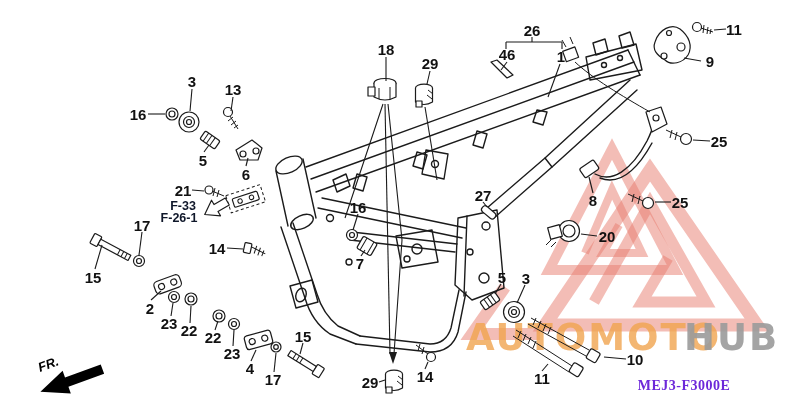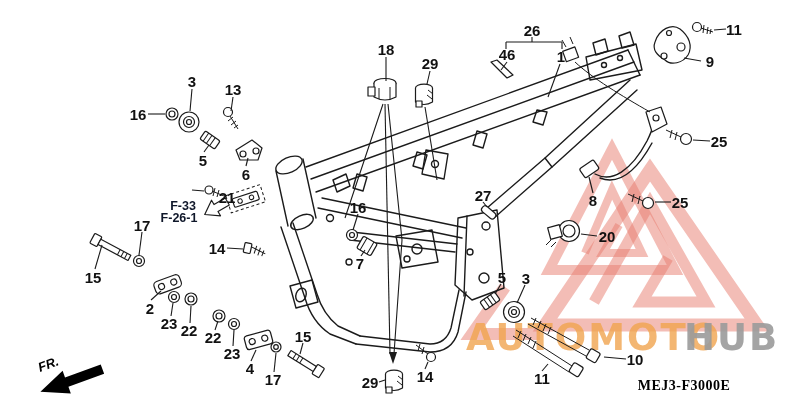--- a/index.html
+++ b/index.html
@@ -5,21 +5,21 @@
   html,body{margin:0;padding:0;background:#fff;}
   .stage{position:relative;width:800px;height:400px;background:#fff;overflow:hidden;
          font-family:"Liberation Sans",sans-serif;}
   .stage svg{position:absolute;left:0;top:0;}
   .labels{position:absolute;left:0;top:0;width:800px;height:348px;pointer-events:none;border-radius:9px;}
   .ref{position:absolute;transform:translate(-50%,-50%);font-weight:bold;font-size:15px;
        color:#111;letter-spacing:0;white-space:nowrap;}
   .fref{position:absolute;transform:translate(-50%,-50%);font-weight:bold;font-size:12.5px;
         color:#0f172a;white-space:nowrap;}
   .code{position:absolute;transform:translate(-50%,-50%);font-family:"Liberation Serif",serif;
-        font-weight:bold;font-size:14px;letter-spacing:.5px;color:#000000;}
+        font-weight:bold;font-size:14px;letter-spacing:.5px;color:#6d28d9;}
   .art{fill:none;stroke:#1b1b1b;stroke-width:1.4;stroke-linejoin:round;stroke-linecap:round;}
   .icon{fill:#fff;stroke:#1b1b1b;stroke-width:1.2;stroke-linejoin:round;}
   .thin{fill:none;stroke:#1b1b1b;stroke-width:1;}
   .lead{fill:none;stroke:#1b1b1b;stroke-width:1.1;}
   .wm{fill:none;stroke-linejoin:miter;stroke-opacity:.5;}
   .wmtxt{font-family:"DejaVu Sans","Liberation Sans",sans-serif;font-weight:bold;
          font-size:37px;letter-spacing:2px;}
 </style>
 </head>
 <body>
@@ -352,21 +352,21 @@
       <span class="ref" style="left: 561px; top: 56px;">1</span>
       <span class="ref" style="left: 734px; top: 29px;">11</span>
       <span class="ref" style="left: 710px; top: 61px;">9</span>
       <span class="ref" style="left: 386px; top: 49px;">18</span>
       <span class="ref" style="left: 430px; top: 63px;">29</span>
       <span class="ref" style="left: 192px; top: 81px;">3</span>
       <span class="ref" style="left: 233px; top: 89px; text-align: center;">13</span>
       <span class="ref" style="left: 138px; top: 114px;">16</span>
       <span class="ref" style="left: 203px; top: 160px;">5</span>
       <span class="ref" style="left: 246px; top: 174px;">6</span>
-      <span class="ref" style="left: 183px; top: 197px; margin-left: 44px;">21</span>
+      <span class="ref" style="left: 183px; top: 190px;">21</span>
       <span class="ref" style="left: 719px; top: 141px;">25</span>
       <span class="ref" style="left: 680px; top: 202px;">25</span>
       <span class="ref" style="left: 593px; top: 200px;">8</span>
       <span class="ref" style="left: 607px; top: 236px;">20</span>
       <span class="ref" style="left: 483px; top: 195px;">27</span>
       <span class="ref" style="left: 358px; top: 207px;">16</span>
       <span class="ref" style="left: 360px; top: 263px;">7</span>
       <span class="ref" style="left: 142px; top: 225px;">17</span>
       <span class="ref" style="left: 217px; top: 248px;">14</span>
       <span class="ref" style="left: 93px; top: 277px;">15</span>

